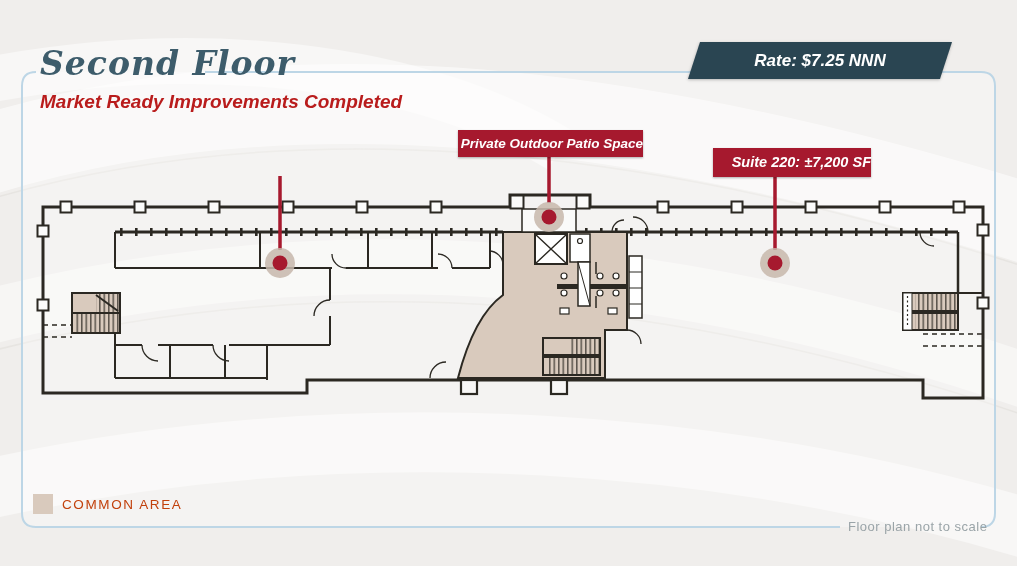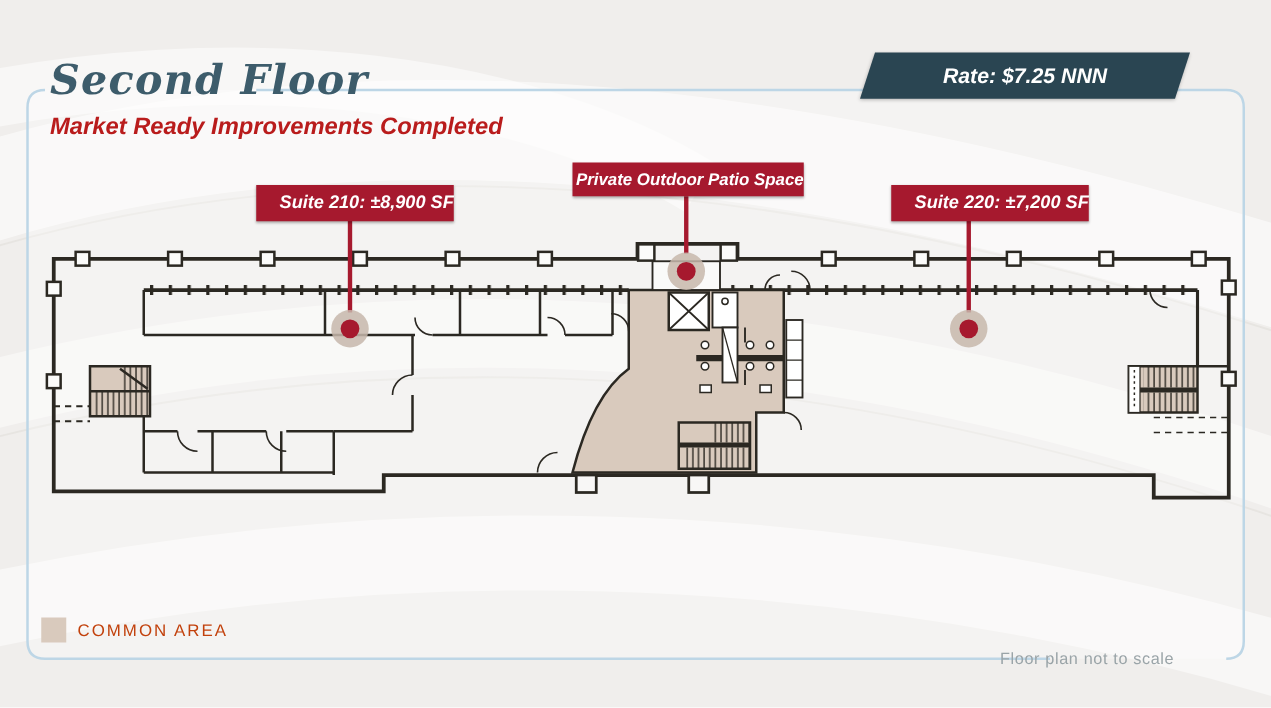--- a/index.html
+++ b/index.html
@@ -26,21 +26,21 @@
   .callout.suite{width:158px;height:29px;line-height:29px;font-size:14.5px;top:148px;}
   #callout-suite210{left:205px;}
   #callout-suite220{left:713px;}
   #callout-patio{left:458px;top:130px;width:185px;height:27px;line-height:27px;font-size:13.5px;}
 
   .legend{position:absolute;left:33px;top:494px;display:flex;align-items:center;}
   .legend-swatch{width:20px;height:20px;background:#d9cabd;}
   .legend-label{margin-left:9px;font-size:13.5px;letter-spacing:1.6px;
                 color:#c2410c;font-weight:500;}
 
-  .scale-note{position:absolute;left:800px;top:519px;width:140px;
+  .scale-note{position:absolute;left:848px;top:519px;width:140px;
               font-size:13px;color:#9aa4a8;letter-spacing:.5px;}
 </style>
 </head>
 <body>
 
 <div id="page">
 
   <svg id="plan-svg" width="1017" height="566" viewBox="0 0 1017 566">
     <defs>
       <pattern id="tread" width="4.5" height="40" patternUnits="userSpaceOnUse">
@@ -201,21 +201,20 @@
     </g>
   </svg>
 
   <div class="title">Second Floor</div>
   <div class="subtitle">Market Ready Improvements Completed</div>
 
   <div class="rate-banner">
     <span>Rate: $7.25 NNN</span>
   </div>
 
-  <div id="callout-suite210" class="callout suite">Suite 210: ±8,900 SF</div>
   <div id="callout-patio" class="callout">Private Outdoor Patio Space</div>
   <div id="callout-suite220" class="callout suite">Suite 220: ±7,200 SF</div>
 
   <div class="legend">
     <div class="legend-swatch"></div>
     <div class="legend-label">COMMON AREA</div>
   </div>
 
   <div class="scale-note">Floor plan not to scale</div>
 </div>

